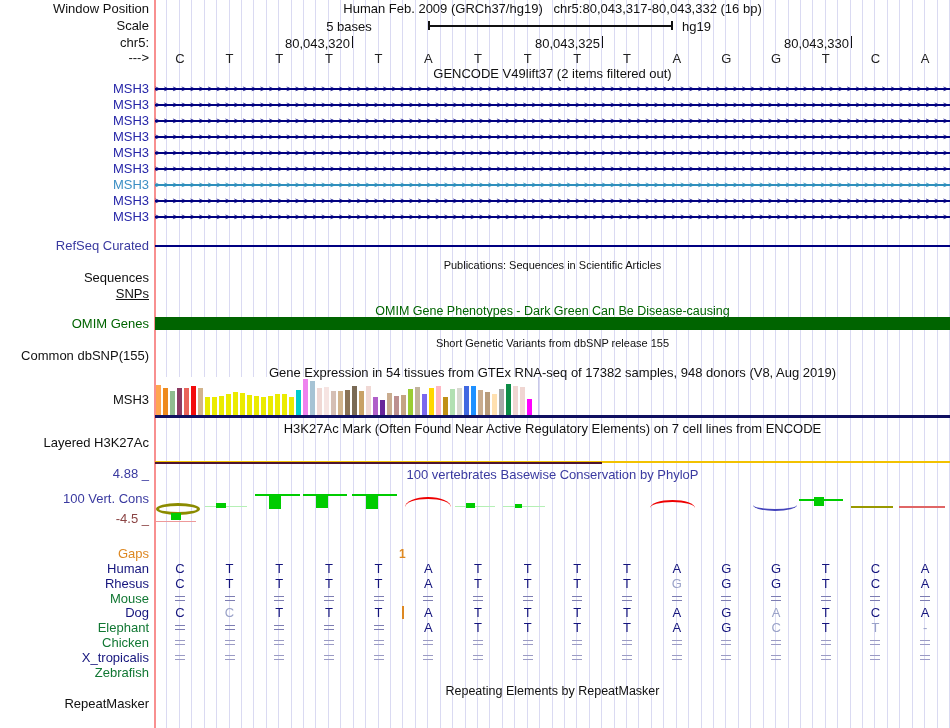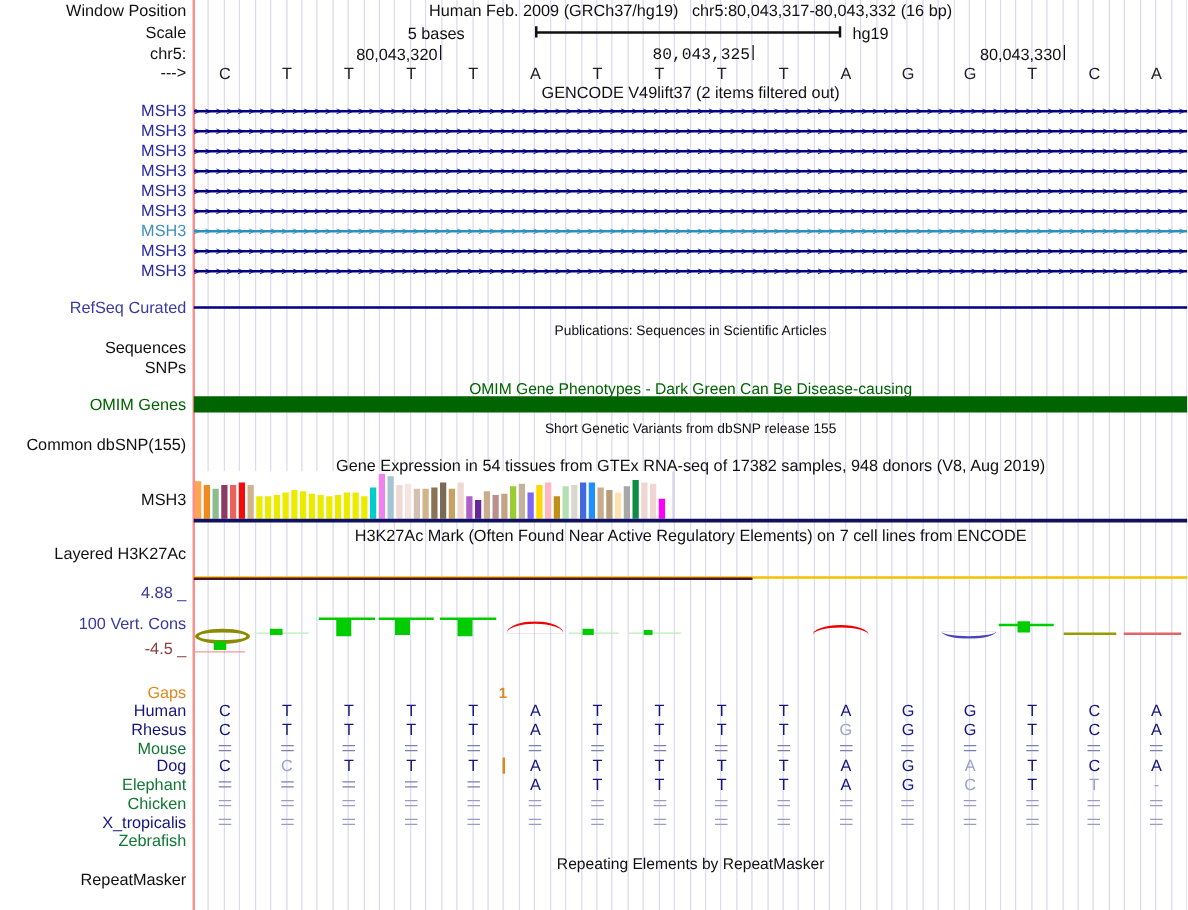--- a/index.html
+++ b/index.html
@@ -112,21 +112,21 @@
   <div class="abs" style="left:275px;top:19px;width:148px;text-align:center;font-size:13px;color:#111;">5 bases</div>
   <div class="abs" style="left:428px;top:25px;width:244px;height:1.5px;background:#111;"></div>
   <div class="abs" style="left:428px;top:21px;width:1.5px;height:9px;background:#111;"></div>
   <div class="abs" style="left:671px;top:21px;width:1.5px;height:9px;background:#111;"></div>
   <div class="abs" style="left:682px;top:19px;font-size:13px;color:#111;">hg19</div>
 
   <div class="lbl" style="top:36px;">chr5:</div>
   <div id="ruler-ticks">
       <div class="ruler-num" style="top: 36px; left: 272px; width: 78px; text-align: right;">80,043,320</div>
       <div class="ruler-tick" style="left: 352px; top: 36px;"></div>
-      <div class="ruler-num" style="top: 36px; left: 522px; width: 78px; text-align: right; font-family: Liberation Mono, monospace;">80,043,325</div>
+      <div class="ruler-num" style="top: 36px; left: 522px; width: 78px; text-align: right;">80,043,325</div>
       <div class="ruler-tick" style="left: 602px; top: 36px;"></div>
       <div class="ruler-num" style="top: 36px; left: 771px; width: 78px; text-align: right;">80,043,330</div>
       <div class="ruler-tick" style="left: 851px; top: 36px;"></div>
     </div>
 
   <div class="lbl" style="top:51px;">---&gt;</div>
   <div id="seq-bases">
       <div class="base" style="left: 171.844px; top: 51px;">C</div>
       <div class="base" style="left: 221.531px; top: 51px;">T</div>
       <div class="base" style="left: 271.219px; top: 51px;">T</div>
@@ -192,21 +192,21 @@
         <div class="gene-line" style="background: rgb(0, 0, 128);"></div>
         <div class="gene-arrows" style="color: rgb(0, 0, 128);">&gt;&gt;&gt;&gt;&gt;&gt;&gt;&gt;&gt;&gt;&gt;&gt;&gt;&gt;&gt;&gt;&gt;&gt;&gt;&gt;&gt;&gt;&gt;&gt;&gt;&gt;&gt;&gt;&gt;&gt;&gt;&gt;&gt;&gt;&gt;&gt;&gt;&gt;&gt;&gt;&gt;&gt;&gt;&gt;&gt;&gt;&gt;&gt;&gt;&gt;&gt;&gt;&gt;&gt;&gt;&gt;&gt;&gt;&gt;&gt;&gt;&gt;&gt;&gt;&gt;&gt;&gt;&gt;&gt;&gt;&gt;&gt;&gt;&gt;&gt;&gt;&gt;&gt;&gt;&gt;&gt;&gt;&gt;&gt;&gt;&gt;&gt;&gt;&gt;&gt;&gt;&gt;&gt;&gt;&gt;</div>
       </div>
     </div>
 
   <div class="lbl blue" style="top:239px;">RefSeq Curated</div>
   <div class="abs" style="left:155px;top:245px;width:795px;height:2px;background:#000080;"></div>
 
   <div class="title small" style="top:258px;">Publications: Sequences in Scientific Articles</div>
   <div class="lbl" style="top:271px;">Sequences</div>
-  <div class="lbl" style="top:287px;">SNPs</div>
+  <div class="lbl" style="top:287px;text-decoration:underline;">SNPs</div>
 
   <div class="title green" style="top:304px;font-size:12.5px;">OMIM Gene Phenotypes - Dark Green Can Be Disease-causing</div>
   <div class="lbl green" style="top:317px;">OMIM Genes</div>
   <div class="abs" style="left:155px;top:317px;width:795px;height:13px;background:#006400;"></div>
 
   <div class="title small" style="top:336px;">Short Genetic Variants from dbSNP release 155</div>
   <div class="lbl" style="top:349px;">Common dbSNP(155)</div>
 
   <div class="title" style="top:366px;">Gene Expression in 54 tissues from GTEx RNA-seq of 17382 samples, 948 donors (V8, Aug 2019)</div>
   <div class="lbl" style="top:393px;">MSH3</div>
@@ -266,20 +266,21 @@
       <div class="bar" style="left: 520px; top: 387px; height: 28px; background: rgb(240, 214, 210);"></div>
       <div class="bar" style="left: 527px; top: 399px; height: 16px; background: rgb(255, 0, 255);"></div>
     </div>
   <div class="abs" style="left:155px;top:415px;width:795px;height:3px;background:#101060;"></div>
 
   <div class="title" style="top:422px;">H3K27Ac Mark (Often Found Near Active Regulatory Elements) on 7 cell lines from ENCODE</div>
   <div class="lbl" style="top:436px;">Layered H3K27Ac</div>
   <div class="abs" style="left:155px;top:461px;width:795px;height:2px;background:#f2c200;"></div>
   <div class="abs" style="left:155px;top:462px;width:447px;height:2px;background:#4d1430;"></div>
 
+  <div class="title blue" style="top:468px;">100 vertebrates Basewise Conservation by PhyloP</div>
   <div class="lbl blue" style="top:467px;">4.88 _</div>
   <div class="lbl blue" style="top:492px;">100 Vert. Cons</div>
   <div class="lbl" style="top:512px;color:#8b4444;">-4.5 _</div>
   <div id="cons-shapes">
       <div class="oval" style="left: 156px; top: 503px; width: 44px; height: 12px; border-color: rgb(139, 139, 0);"></div>
       <div class="abs" style="left: 171px; top: 513px; width: 10px; height: 7px; background: rgb(0, 204, 0);"></div>
       <div class="abs" style="left: 156px; top: 521px; width: 40px; height: 1px; background: rgb(238, 153, 153);"></div>
       <div class="abs" style="left: 205px; top: 506px; width: 42px; height: 1px; background: rgb(181, 240, 181);"></div>
       <div class="abs" style="left: 216px; top: 503px; width: 10px; height: 5px; background: rgb(0, 204, 0);"></div>
       <div class="abs" style="left: 255px; top: 494px; width: 45px; height: 2px; background: rgb(0, 204, 0);"></div>

